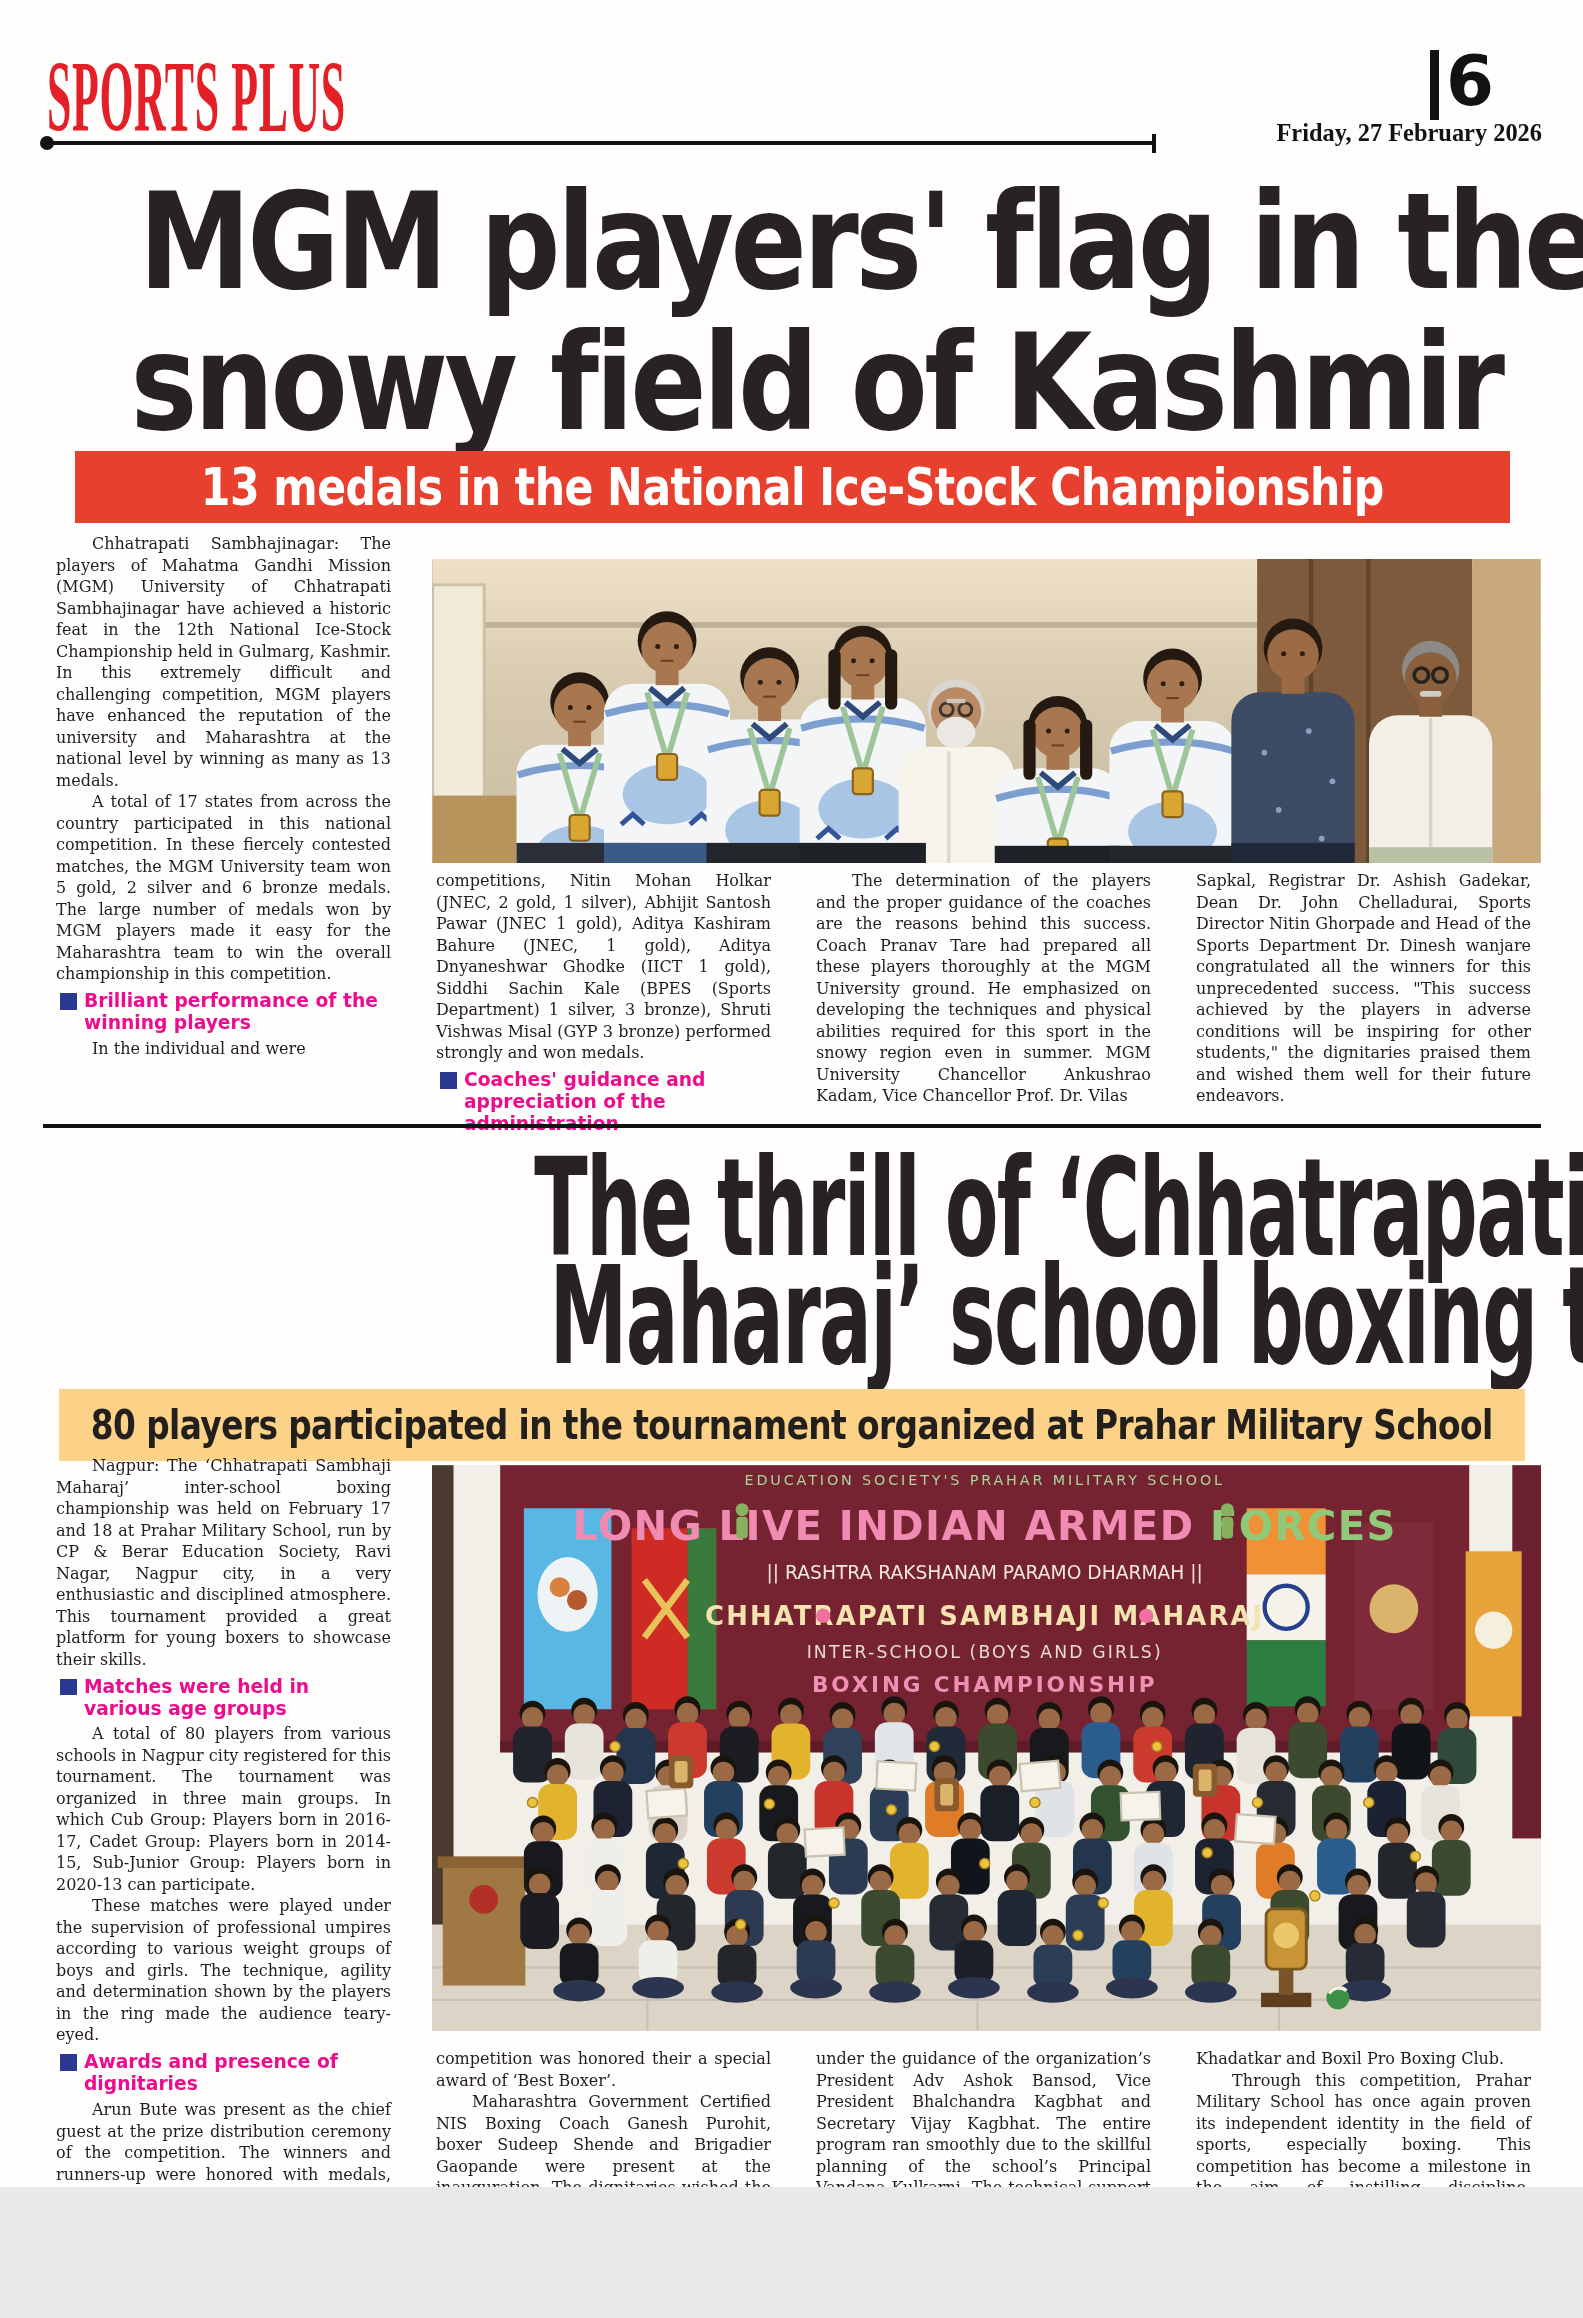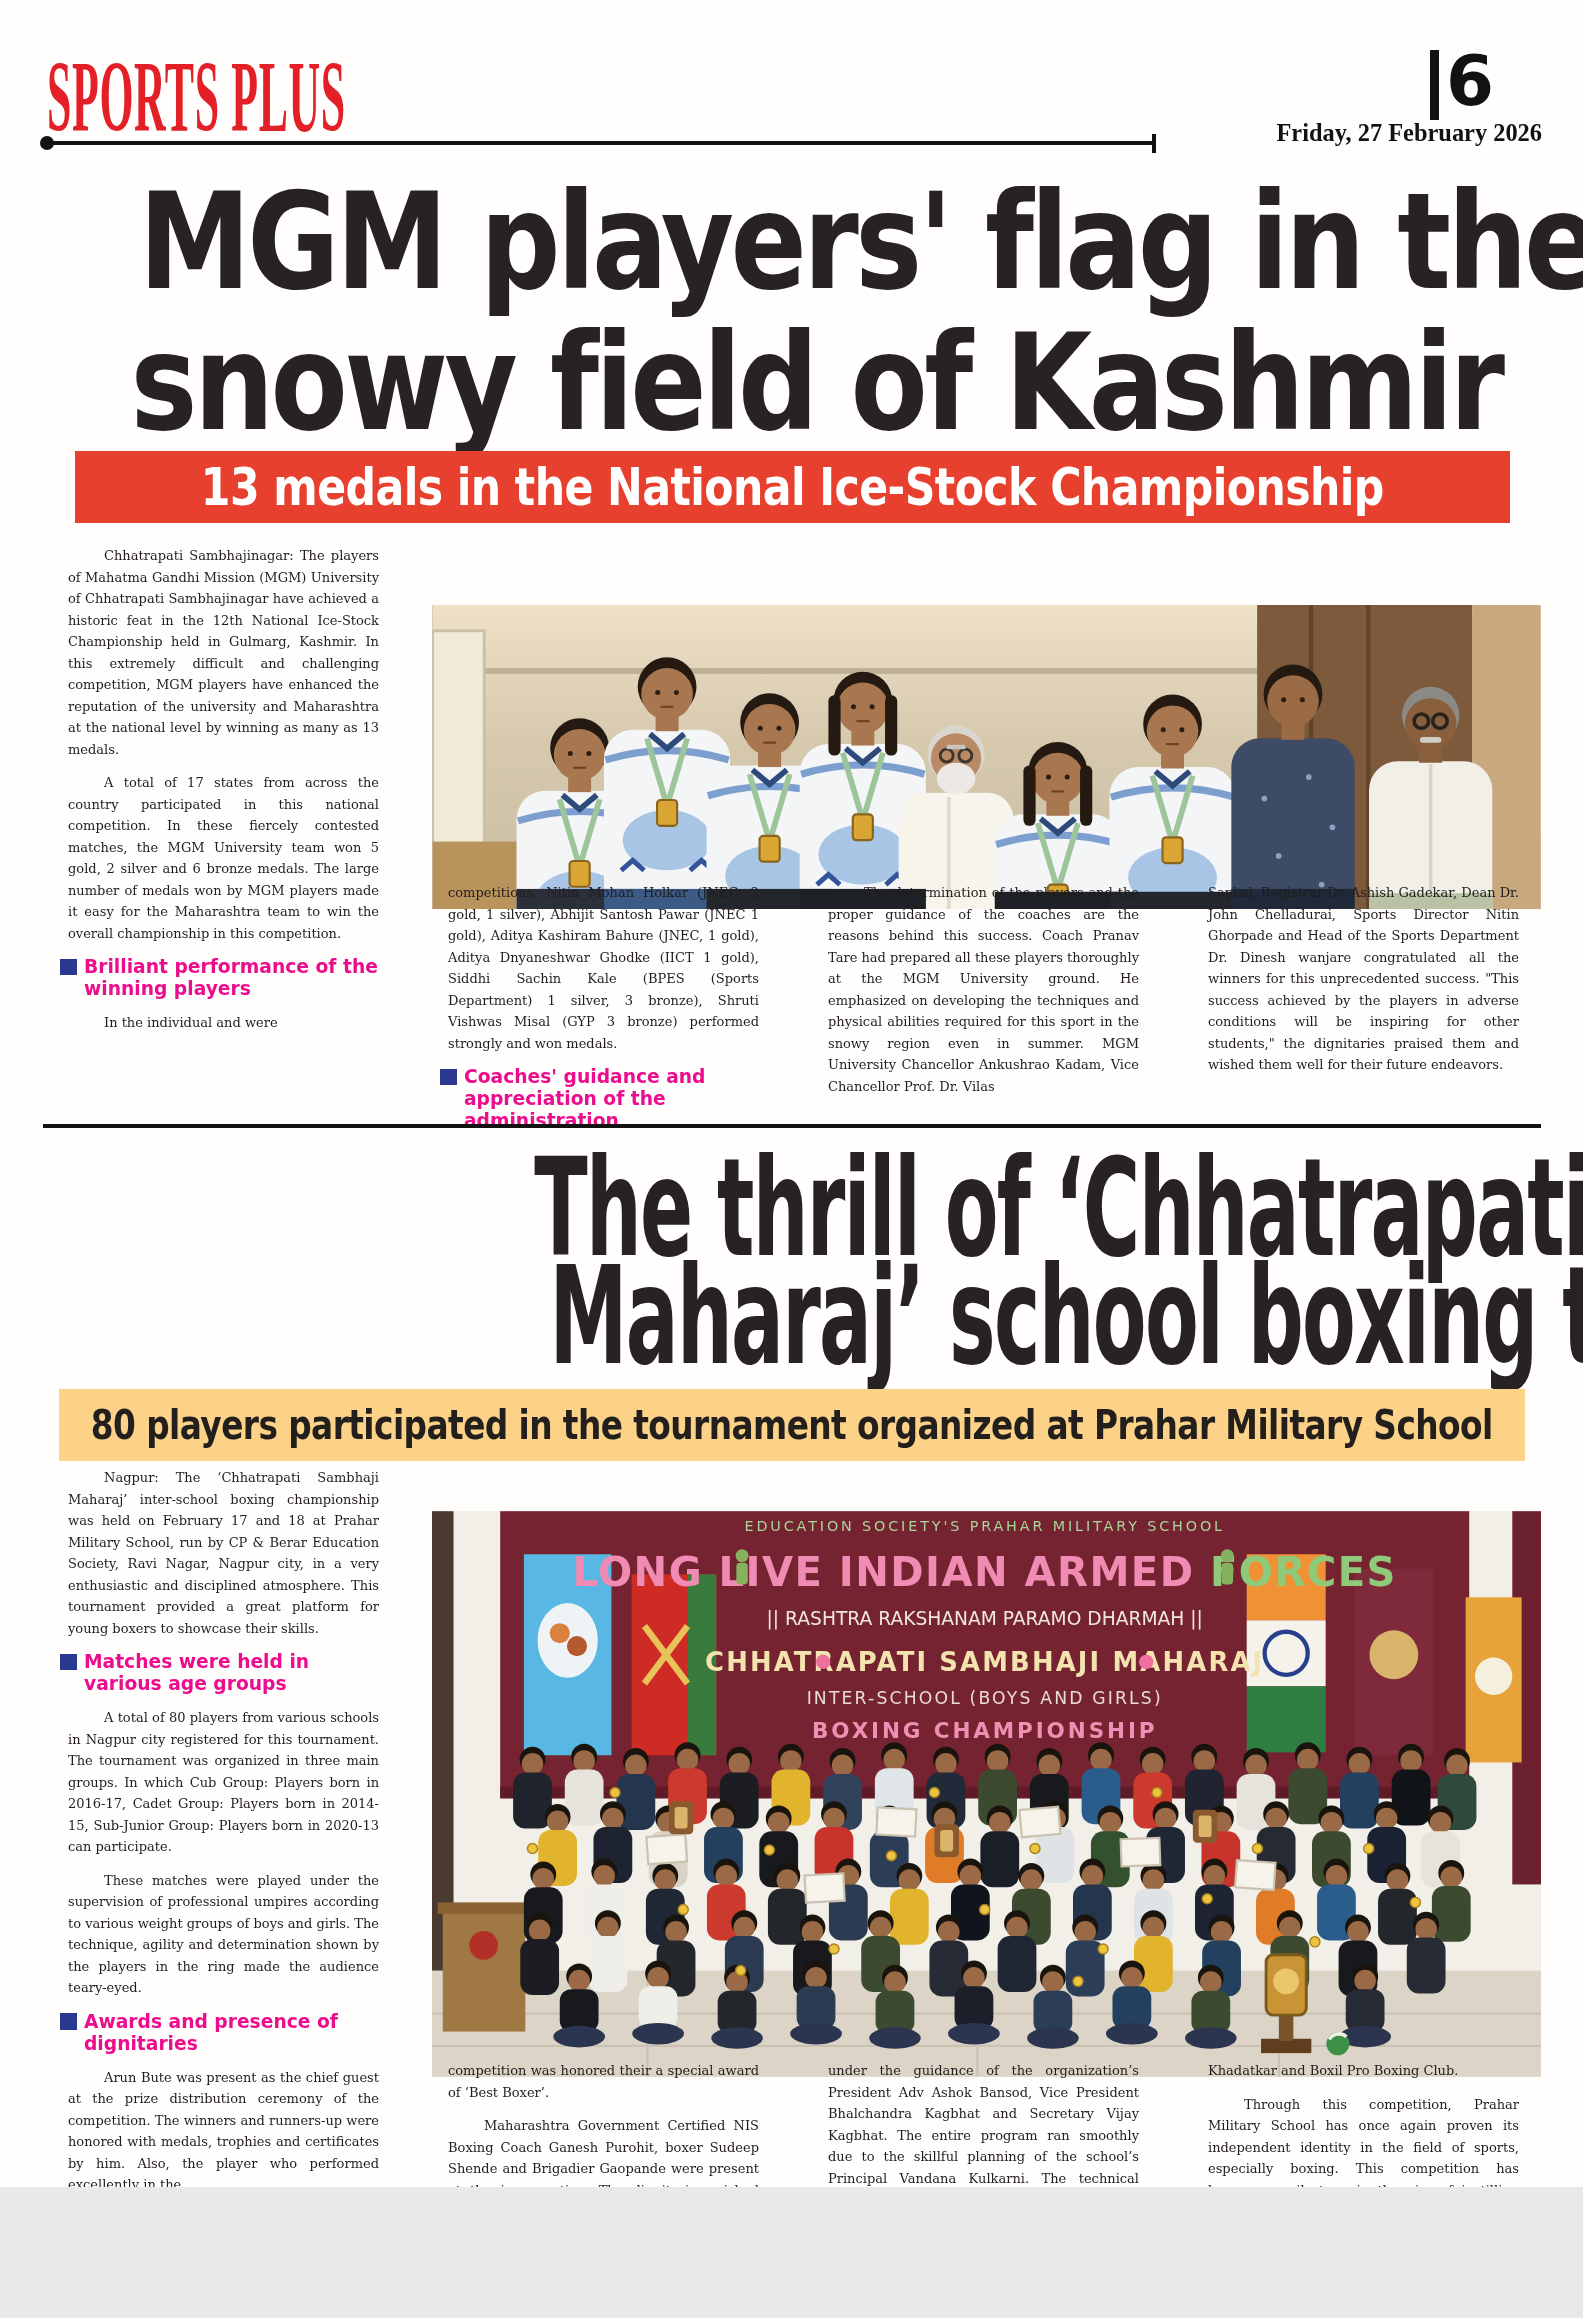--- a/index.html
+++ b/index.html
@@ -29,27 +29,27 @@
 
   
   .banner{display:flex;align-items:center;justify-content:center;
           font-family:"DejaVu Sans",sans-serif;font-weight:bold;}
   .banner-red{background:#e7402e;color:#ffffff;font-size:52px;}
   .banner-yellow{background:#fbd288;color:#221f1c;font-size:40px;}
   .banner .squeeze{transform:scaleX(0.82);transform-origin:50% 50%;letter-spacing:-0.7px;}
 
   
   .col{width:335px;color:#211d1e;}
-  .col p{margin:12px;font-size:13px;line-height:21.5px;text-align:justify;text-indent:36px;}
+  .col p{margin:0;font-size:16px;line-height:21.5px;text-align:justify;text-indent:36px;}
   .col p.cont{text-indent:0;}
   .subhead{display:flex;gap:7.2px;padding-left:4.3px;margin:5.7px 0 3.6px;}
   .subhead .sq{flex:0 0 auto;width:16.5px;height:16.5px;background:#2b3890;margin-top:2.9px;}
   .subhead .t{font-family:"DejaVu Sans",sans-serif;font-weight:bold;font-size:18.7px;
               line-height:22px;color:#ec0c8e;}
-  .photo{overflow:hidden;background:#cfc3a9;margin-top:46px;}
+  .photo{overflow:hidden;background:#cfc3a9;}
   svg{display:block;}
 </style>
 </head>
 <body>
 
 <div class="page">
 
   <div class="abs masthead" style="left:47px;top:46px;">
     <span class="squeeze">SPORTS PLUS</span>
   </div>

